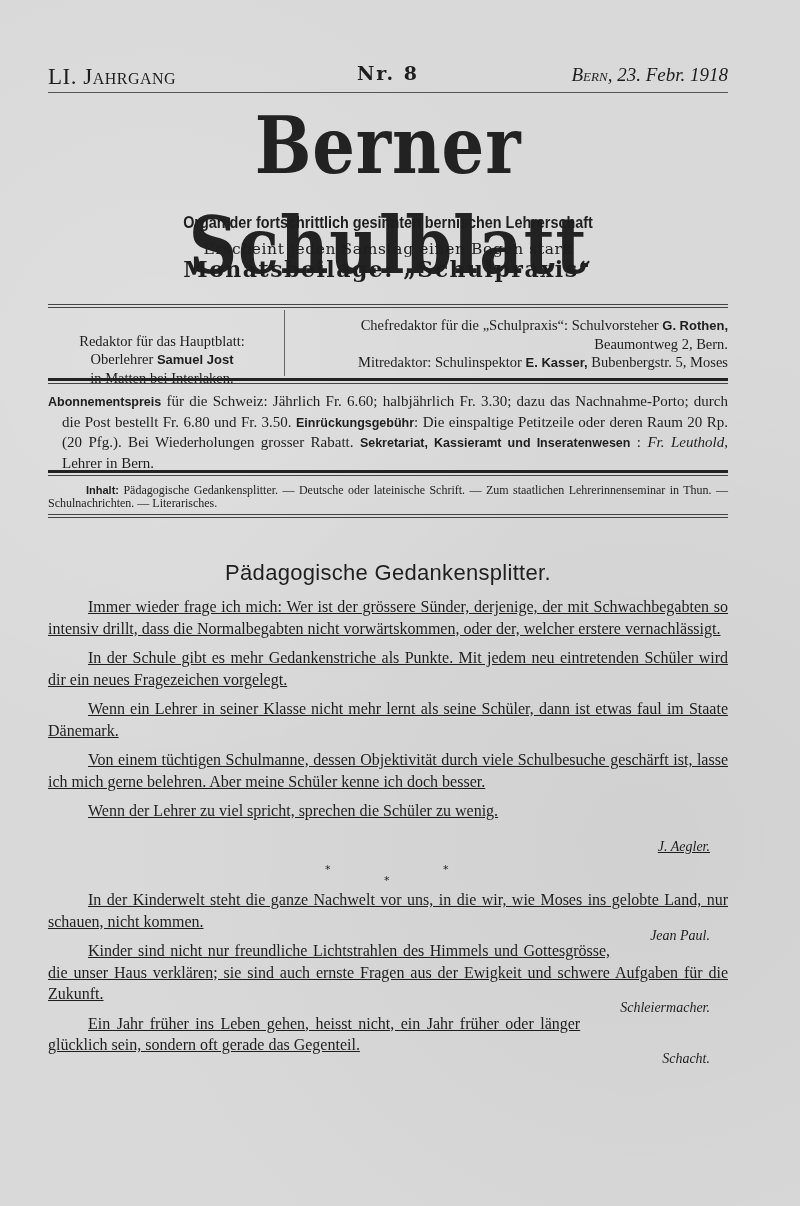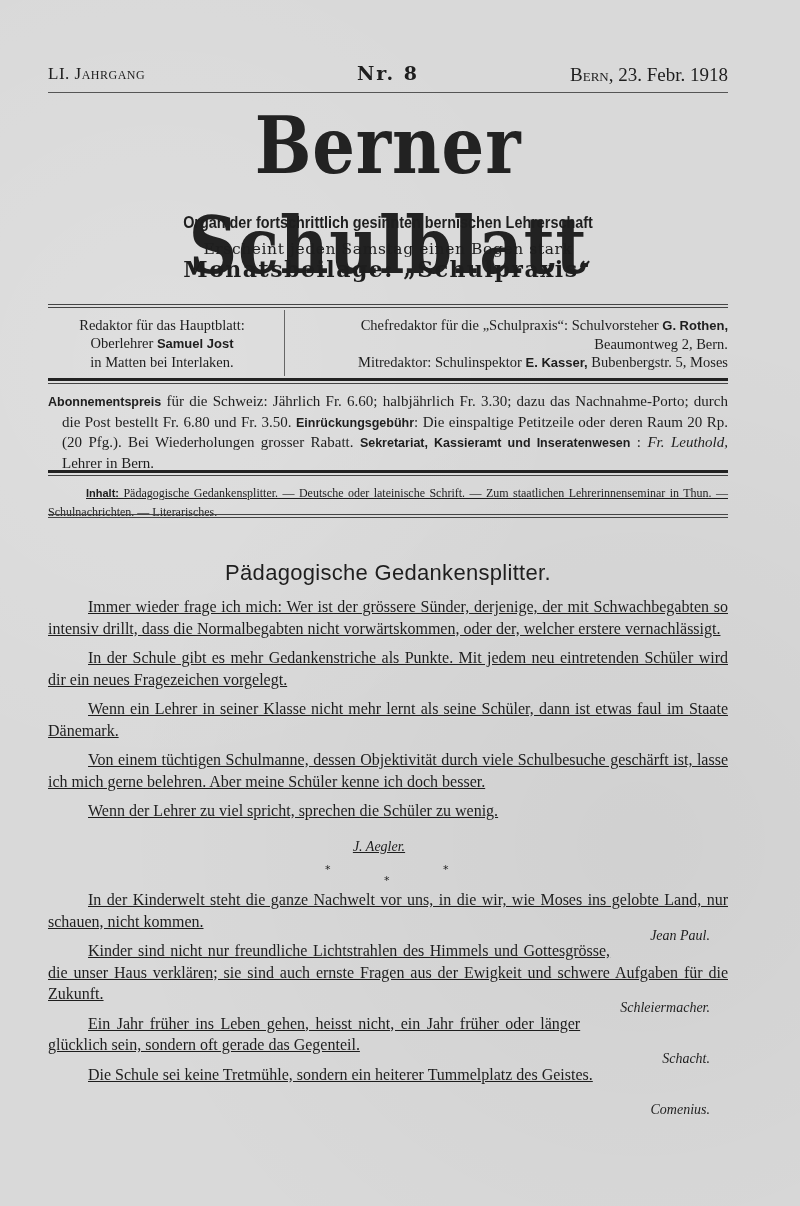--- a/index.html
+++ b/index.html
@@ -30,41 +30,42 @@
       top: 62px;
       left: 0;
       width: 680px;
       height: 24px;
     }
     .mt-left {
       position: absolute;
       left: 0;
       top: 2px;
       font-family: "Liberation Serif", serif;
-      font-size: 17px;
+      font-size: 23px;
       letter-spacing: 0.5px;
       font-variant: small-caps;
     }
     .mt-center {
       position: absolute;
       left: 0;
       right: 0;
       text-align: center;
       top: 0;
       font-family: "DejaVu Serif", serif;
       font-weight: bold;
       font-size: 19px;
       letter-spacing: 2px;
     }
     .mt-right {
       position: absolute;
       right: 0;
       top: 2px;
       font-family: "Liberation Serif", serif;
       font-size: 19px;
+      font-style: italic;
     }
     .mt-right .sc { font-variant: small-caps; }
     .rule-top {
       position: absolute;
       top: 92px;
       left: 0;
       width: 680px;
       height: 1px;
       background: #555;
     }
@@ -131,21 +132,21 @@
       left: 0;
       width: 680px;
       height: 56px;
       font-family: "Liberation Serif", serif;
       font-size: 14.5px;
       line-height: 18px;
     }
     .editors .col-left {
       position: absolute;
       left: 0;
-      top: 0;
+      top: 16px;
       width: 228px;
       text-align: center;
     }
     .editors .divider {
       position: absolute;
       left: 236px;
       top: -6px;
       width: 1px;
       height: 66px;
       background: #666;
@@ -182,22 +183,21 @@
     }
     .subscription em {
     }
     .contents {
       position: absolute;
       top: 484px;
       left: 0;
       width: 680px;
       font-family: "Liberation Serif", serif;
       font-size: 12px;
-      line-height: 19px;
-      text-decoration: underline;
+      line-height: 13px;
     }
     .contents p {
       margin: 0;
       text-indent: 38px;
       text-align: justify;
     }
     .contents .b-sans {
       font-size: 11px;
     }
     .article-title {
@@ -219,21 +219,21 @@
       font-size: 16px;
       line-height: 21.5px;
     }
     .article p {
       margin: 0 0 8px 0;
       text-indent: 40px;
       text-align: justify;
       text-decoration: underline;
     }
     .article .attrib {
-      text-align: center;
+      text-align: right;
       font-style: italic;
       font-size: 14px;
       margin: -6px 18px 0 0;
       text-indent: 0;
     }
     .stars {
       position: relative;
       height: 34px;
       font-family: "DejaVu Sans", sans-serif;
       font-size: 11px;
@@ -310,16 +310,15 @@
 
     <div class="stars">
       <span style="left:277px; top:4px;">*</span>
       <span style="left:336px; top:15px;">*</span>
       <span style="left:395px; top:4px;">*</span>
     </div>
 
     <p><span>In der Kinderwelt steht die ganze Nachwelt vor uns, in die wir, wie Moses ins gelobte Land, nur schauen, nicht kommen.</span><span class="inline-attrib">Jean Paul.</span></p>
     <p><span>Kinder sind nicht nur freundliche Lichtstrahlen des Himmels und Gottesgrösse, die unser Haus verklären; sie sind auch ernste Fragen aus der Ewigkeit und schwere Aufgaben für die Zukunft.</span><span class="inline-attrib">Schleiermacher.</span></p>
     <p><span>Ein Jahr früher ins Leben gehen, heisst nicht, ein Jahr früher oder länger glücklich sein, sondern oft gerade das Gegenteil.</span><span class="inline-attrib">Schacht.</span></p>
-    <p><span>Die Schule sei keine Tretmühle, sondern ein heiterer Tummelplatz des Geistes.</span><span class="inline-attrib">Comenius.</span></p>
   </div>
 
 </div>
 
 </body></html>

